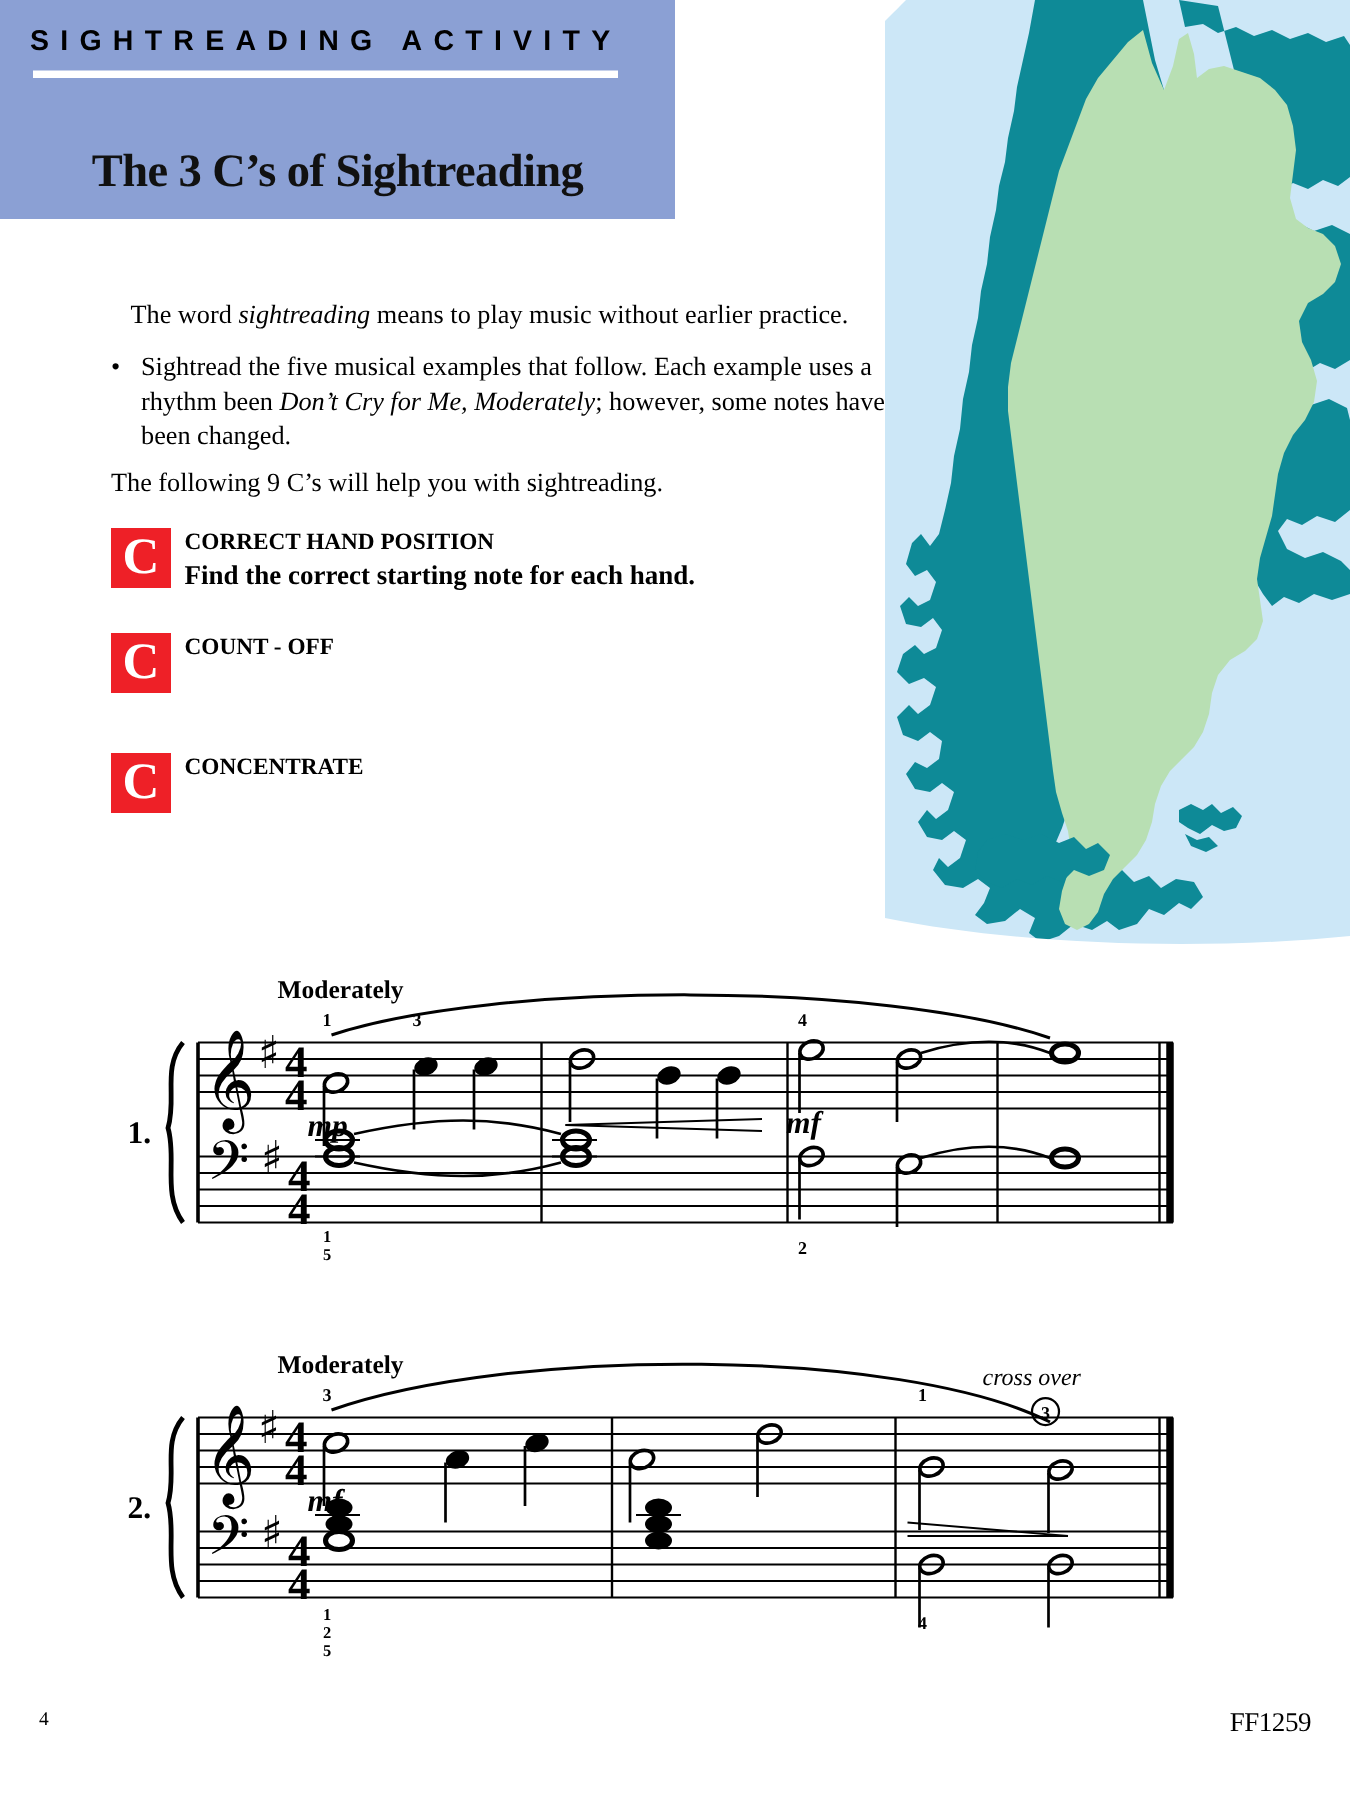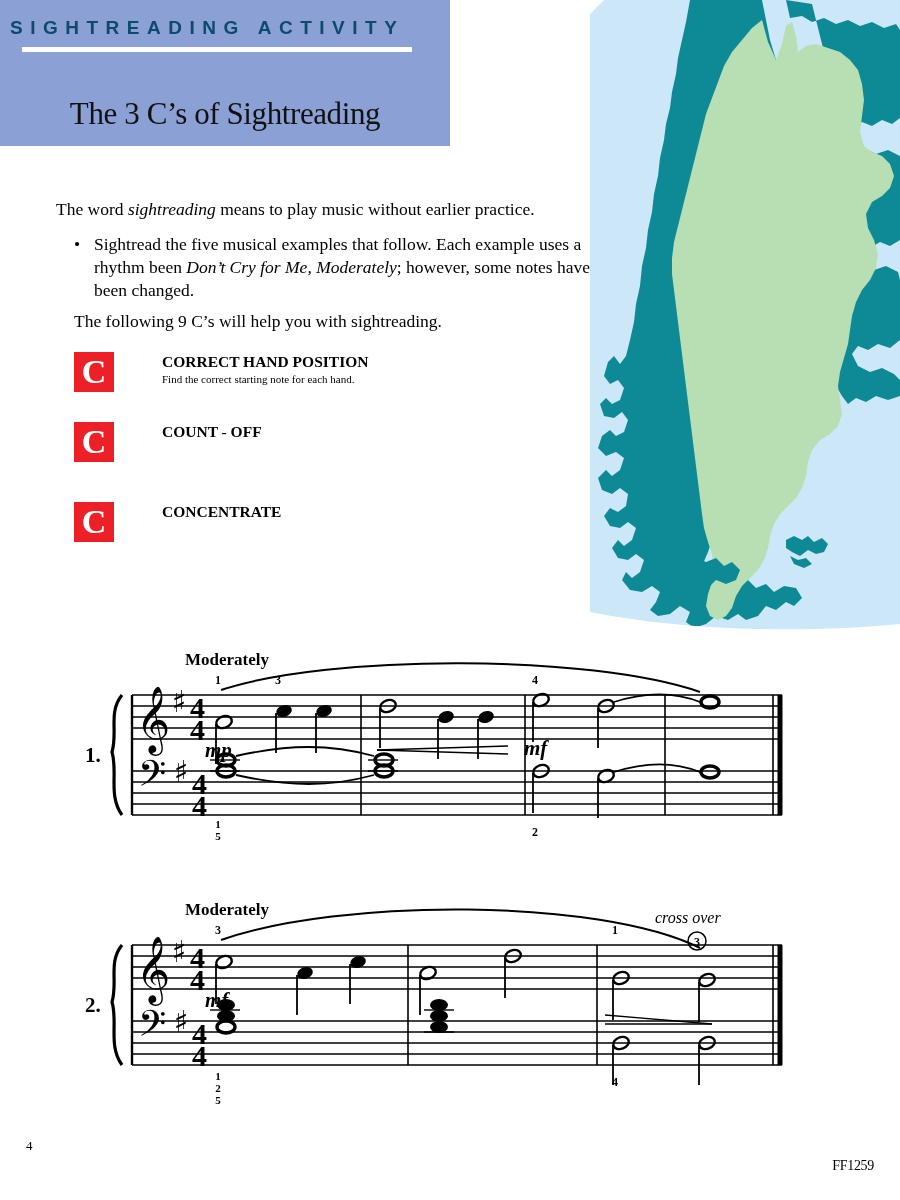--- a/index.html
+++ b/index.html
@@ -3,64 +3,64 @@
 <meta charset="utf-8">
 <title>Sightreading Activity</title>
 <style>
   html,body{margin:0;padding:0;background:#fff;}
   body{width:900px;height:1200px;position:relative;overflow:hidden;
        font-family:"Liberation Serif",serif;color:#000;}
 
   
   #banner{position:absolute;left:0;top:0;width:450px;height:146px;
           background:#8ba0d4;}
-  #banner-title{position:absolute;left:10px;top:17px;
+  #banner-title{position:absolute;left:20px;top:17px;
           font-family:"Liberation Sans",sans-serif;font-weight:bold;
-          font-size:19px;letter-spacing:7.5px;color:#0c4a6e;}
+          font-size:19px;letter-spacing:7.5px;color:#000000;}
   #banner-rule{position:absolute;left:22px;top:47px;width:390px;height:5px;
           background:#ffffff;}
   #banner-subtitle{position:absolute;left:0;top:96px;width:450px;
           text-align:center;font-family:"Liberation Serif",serif;
-          font-weight:normal;font-size:31px;letter-spacing:-0.4px;color:#111;}
+          font-weight:bold;font-size:31px;letter-spacing:-0.4px;color:#111;}
 
   
   #map{position:absolute;left:590px;top:0;width:310px;height:638px;}
   #map svg{display:block;}
 
   
   .copy{position:absolute;font-size:17.5px;line-height:1.32;}
-  #p-intro{left:56px;top:180px;width:500px;}
+  #p-intro{left:87px;top:180px;width:500px;}
   #p-bullet{left:74px;top:215px;width:522px;}
   #p-bullet .bullet{position:absolute;left:0;top:0;}
   #p-bullet .btext{display:block;padding-left:20px;}
   #p-follow{left:74px;top:292px;width:500px;}
   em{font-style:italic;}
   strong{font-weight:normal;}
 
   
   .c-block{position:absolute;left:74px;width:500px;}
   .c-badge{position:absolute;left:0;top:0;width:40px;height:40px;
            background:#ee2027;color:#fff;
            font-family:"Liberation Serif",serif;font-weight:bold;
            font-size:34px;line-height:40px;text-align:center;}
-  .c-body{padding-left:88px;}
+  .c-body{padding-left:49px;}
   .c-head{font-size:15.5px;font-weight:bold;line-height:1.3;}
-  .c-desc{font-size:11px;line-height:1.28;}
+  .c-desc{font-size:18px;line-height:1.28;font-weight:bold;}
   #c1{top:352px;} #c2{top:422px;} #c3{top:502px;}
 
   
   .system{position:absolute;left:0;width:900px;}
   #sys1{top:640px;height:230px;}
   #sys2{top:890px;height:230px;}
   .system svg{display:block;}
 
   
   #pg-num{position:absolute;left:26px;top:1138px;font-size:13px;}
-  #pub-code{position:absolute;right:26px;top:1138px;font-size:14px;
-            font-family:"Liberation Serif",serif;letter-spacing:-0.3px;margin-top:20px;}
+  #pub-code{position:absolute;right:26px;top:1138px;font-size:18px;
+            font-family:"Liberation Serif",serif;letter-spacing:-0.3px;}
 </style>
 </head>
 <body>
 
 <div id="banner">
   <div id="banner-title">SIGHTREADING ACTIVITY</div>
   <div id="banner-rule"></div>
   <div id="banner-subtitle">The 3 C’s of Sightreading</div>
 </div>
 

